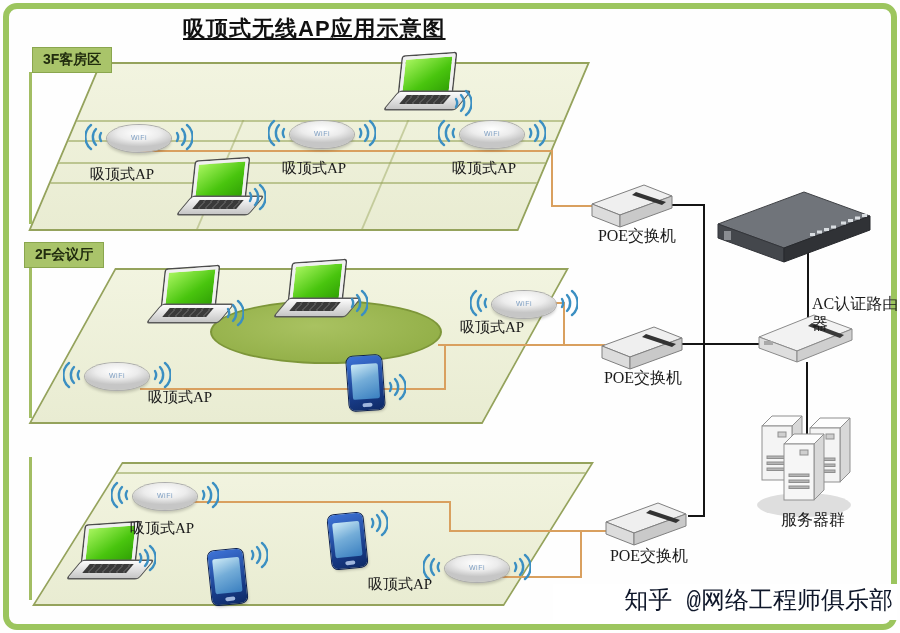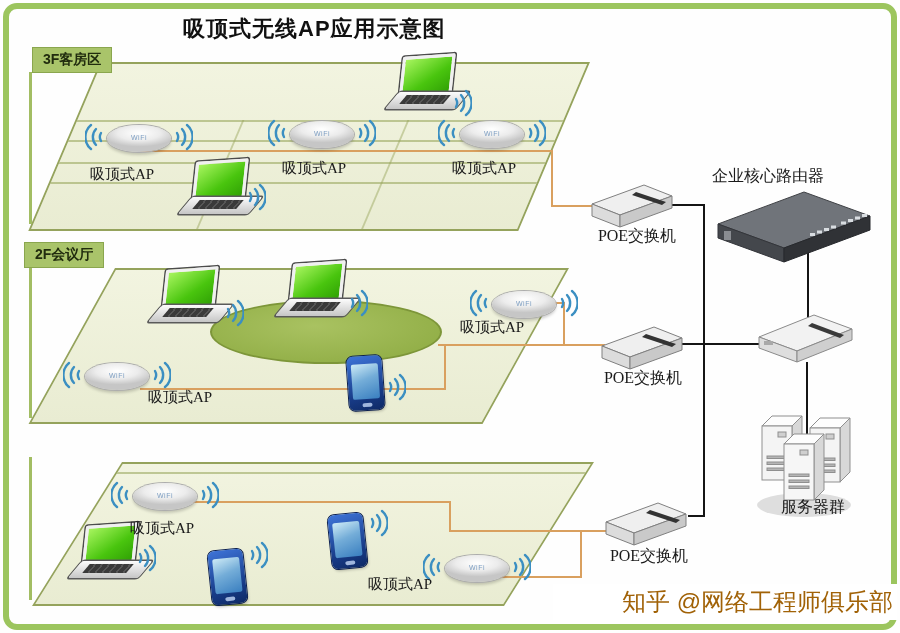--- a/index.html
+++ b/index.html
@@ -1,21 +1,21 @@
 <!DOCTYPE html>
 <html><head>
 <meta charset="utf-8">
 <style>
   html,body{margin:0;padding:0;background:#fff;}
   #stage{position:relative;width:900px;height:633px;background:#fefefe;overflow:hidden;
          font-family:"Liberation Sans",sans-serif;}
   .frame{position:absolute;left:3px;top:3px;right:3px;bottom:3px;border:6px solid #9cc55e;
          border-radius:14px;z-index:0;}
   .title{position:absolute;left:183px;top:14px;font-size:22px;font-weight:bold;color:#111;
-         letter-spacing:1px;z-index:6;}
+         letter-spacing:1px;z-index:6;text-decoration:underline;}
   
   .plane{position:absolute;transform-origin:0 0;background:linear-gradient(#f2f4e0,#e9ecd2);
          border:2px solid #95a35c;z-index:1;}
   .plane .hline{position:absolute;left:0;right:0;height:2px;background:rgba(148,162,86,.55);}
   .plane .vline{position:absolute;top:0;bottom:0;width:2px;background:rgba(148,162,86,.45);}
   .badge{position:absolute;background:#a9c46a;border:1px solid #8aa64e;color:#212c0e;
          font-size:14px;font-weight:bold;padding:3px 10px;z-index:7;white-space:nowrap;}
   .stem{position:absolute;width:3px;background:#a2bd63;z-index:2;}
   .oval{position:absolute;left:210px;top:300px;width:228px;height:60px;border-radius:50%;
         background:radial-gradient(ellipse at 45% 40%,#a9c261,#90ad45 85%);
@@ -55,22 +55,22 @@
   
   .phone{position:absolute;width:35px;height:54px;border-radius:6px;z-index:5;
         background:linear-gradient(165deg,#3e74d8,#173a85 70%,#0e2a66);
         box-shadow:0 0 0 1px #0c2050,1px 2px 3px rgba(0,0,0,.25);}
   .phone::before{content:"";position:absolute;left:4px;top:8px;right:4px;bottom:11px;border-radius:2px;
         background:linear-gradient(160deg,#cdeaf6,#74add8 45%,#3a7fc0);}
   .phone::after{content:"";position:absolute;left:50%;bottom:3px;width:10px;height:4px;
         margin-left:-5px;border-radius:2px;background:#9fb6dd;}
   .dev{position:absolute;z-index:5;}
   .watermark{position:absolute;left:553px;top:584px;width:340px;height:36px;background:#fff;
-        z-index:30;font-size:24px;color:#a16207;text-align:right;padding-right:4px;
-        line-height:36px;white-space:nowrap;}
+        z-index:30;font-size:24px;color:#0f172a;text-align:right;padding-right:4px;
+        line-height:36px;white-space:nowrap;font-family:Liberation Mono, monospace;}
 </style>
 </head>
 <body>
 
 <div id="stage">
   <div class="frame"></div>
 
   <div class="title">吸顶式无线AP应用示意图</div>
 
   <div class="plane" style="left:100px;top:62px;width:486px;height:165px;transform:skewX(-23deg);">
@@ -311,38 +311,41 @@
   <svg class="dev" style="left:602px;top:500px" width="88" height="56" viewBox="0 0 88 56">
     <polygon points="4,22 56,3 84,14 32,33" fill="#efefef" stroke="#808080"></polygon>
     <polygon points="4,22 32,33 32,45 4,34" fill="#dcdcdc" stroke="#808080"></polygon>
     <polygon points="32,33 84,14 84,26 32,45" fill="#c9c9c9" stroke="#808080"></polygon>
     <polygon points="48,10 78,20 74,23 44,13" fill="#333"></polygon>
   </svg>
   <div class="lbl big center" style="left:592px;top:226px;width:90px">POE交换机</div>
   <div class="lbl big center" style="left:598px;top:368px;width:90px">POE交换机</div>
   <div class="lbl big center" style="left:604px;top:546px;width:90px">POE交换机</div>
 
-  <div class="lbl big" style="left:712px;top:166px">企业核心路由器</div>
   <svg class="dev" style="left:710px;top:186px" width="170" height="92" viewBox="0 0 170 92">
     <polygon points="8,38 94,6 160,30 74,62" fill="#70747a" stroke="#3f4145"></polygon>
     <polygon points="8,38 74,62 74,76 8,52" fill="#44474c" stroke="#33353a"></polygon>
     <polygon points="74,62 160,30 160,44 74,76" fill="#303236" stroke="#26282c"></polygon>
     <g fill="#d9dde1">
       <rect x="100" y="47" width="5" height="3"></rect>
         <rect x="107" y="44.5" width="5" height="3"></rect>
       <rect x="114" y="42" width="5" height="3"></rect>
         <rect x="121" y="39.5" width="5" height="3"></rect>
       <rect x="131" y="35.5" width="5" height="3"></rect>
         <rect x="138" y="33" width="5" height="3"></rect>
       <rect x="145" y="30.5" width="5" height="3"></rect>
         <rect x="152" y="28" width="5" height="3"></rect>
     </g>
     <rect x="14" y="45" width="7" height="9" fill="#8a8d92"></rect>
   </svg>
 
+  <div class="lbl big aclbl" style="left:812px;top:294px">
+    <div>AC认证路由</div>
+    <div>器</div>
+  </div>
   <svg class="dev" style="left:754px;top:310px" width="104" height="62" viewBox="0 0 104 62">
     <polygon points="5,27 60,5 98,19 43,41" fill="#f2f2f2" stroke="#8a8a8a"></polygon>
     <polygon points="5,27 43,41 43,52 5,38" fill="#dedede" stroke="#8a8a8a"></polygon>
     <polygon points="43,41 98,19 98,30 43,52" fill="#cfcfcf" stroke="#8a8a8a"></polygon>
     <polygon points="58,13 90,25 86,28 54,16" fill="#3a3a3a"></polygon>
     <rect x="10" y="31" width="9" height="4" fill="#a9a9a9"></rect>
   </svg>
 
   <svg class="dev" style="left:750px;top:408px" width="112" height="112" viewBox="0 0 112 112">
     <ellipse cx="54" cy="97" rx="47" ry="12" fill="#dedede"></ellipse>
@@ -367,16 +370,16 @@
     <g stroke="#8f8f8f">
       <polygon points="34,36 44,26 74,26 64,36" fill="#fdfdfd"></polygon>
       <polygon points="64,36 74,26 74,82 64,92" fill="#d8d8d8"></polygon>
       <rect x="34" y="36" width="30" height="56" fill="#f6f6f6"></rect>
       <rect x="39" y="66" width="20" height="2.5" fill="#b5b5b5"></rect>
         <rect x="39" y="72" width="20" height="2.5" fill="#b5b5b5"></rect>
         <rect x="39" y="78" width="20" height="2.5" fill="#b5b5b5"></rect>
       <rect x="50" y="42" width="8" height="5" fill="#cfcfcf"></rect>
     </g>
   </svg>
-  <div class="lbl big center" style="left:758px;top:497px;width:110px">服务器群</div>
+  <div class="lbl big center" style="left:758px;top:510px;width:110px">服务器群</div>
 
   <div class="watermark">知乎 @网络工程师俱乐部</div>
 </div>
 
 </body></html>

